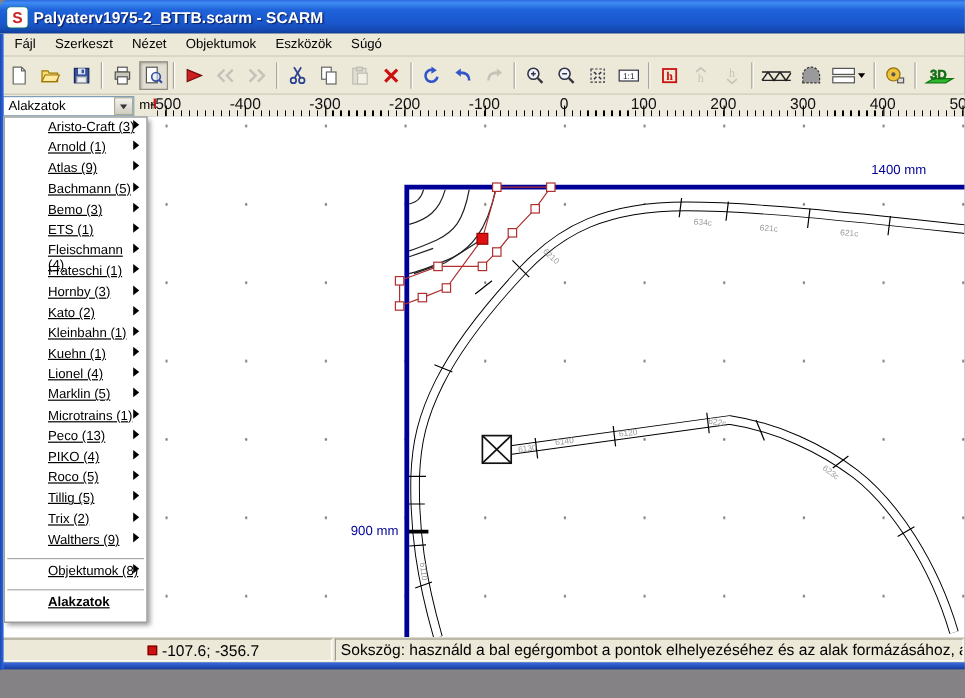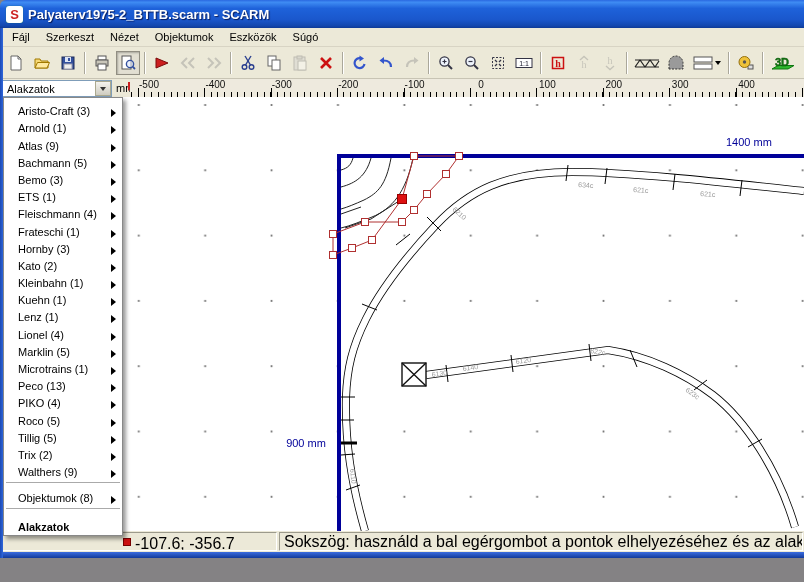--- a/index.html
+++ b/index.html
@@ -44,55 +44,55 @@
   .combo .btn { width:16px; height:15px; background:linear-gradient(180deg,#f4f3ee,#cfccc0);
     border:1px solid #aba98f; display:flex; align-items:center; justify-content:center; }
   .combo .btn i { width:0; height:0; border-left:3px solid transparent; border-right:3px solid transparent;
     border-top:4px solid #333; }
   .unit { position:absolute; left:116px; top:3px; font-size:11px; color:#000; }
   .origin-marker { position:absolute; left:128px; top:3px; width:0; height:0;
     border-top:9px solid #cc2020; border-right:9px solid transparent; }
   .ruler { position:absolute; left:130px; top:0; width:674px; height:18px; background:#eeeade;
     background-image:repeating-linear-gradient(90deg,#000 0 1px,transparent 1px 6.64px);
     background-size:100% 5px; background-position:1px 13px; background-repeat:no-repeat; }
-  .ruler .rlabel { position:absolute; top:0; font-size:10px; color:#111; transform:translateX(-50%);margin-left:11px; }
+  .ruler .rlabel { position:absolute; top:0; font-size:13px; color:#111; transform:translateX(-50%); }
   .ruler .rmajor { position:absolute; bottom:0; width:1px; height:9px; background:#000; }
 
   
   .canvas { position:absolute; left:0; top:97px; width:804px; height:434px; background:#fff;
     background-image:radial-gradient(circle,#777 .8px,transparent 1.3px);
     background-size:66.4px 65.3px; background-position:-27.2px -24.65px; overflow:hidden; }
   .canvas svg { position:absolute; left:0; top:0; }
   .dim-label { position:absolute; font-size:11px; color:#000099; white-space:nowrap; }
   #lbl-w { left:726px; top:39px; }
-  #lbl-h { left:280px; top:340px; width:52px; text-align:center; }
+  #lbl-h { left:280px; top:340px; width:52px; text-align:right; }
 
   
   .statusbar { position:absolute; left:0; top:531px; width:804px; height:21px; background:#ece9d8;
-    display:flex; font-size:16px; color:#000; }
+    display:flex; font-size:13px; color:#000; }
   .spanel { border:1px solid; border-color:#9c9a8c #fff #fff #9c9a8c; margin:1px; height:19px;
     display:flex; align-items:center; overflow:hidden; white-space:nowrap; }
   #spanel1 { width:276px; position:relative; }
   #spanel2 { flex:1; padding-left:4px; }
   .colorchip { position:absolute; left:121px; top:5px; width:8px; height:8px;
     background:#cc1111; border:1px solid #700; }
   #coords { position:absolute; left:133px; top:2px; }
 
   
   .win-bottom { position:absolute; left:0; top:552px; width:804px; height:6px;
     background:linear-gradient(180deg,#3a6ce0,#123a9a); }
   .win-left { position:absolute; left:0; top:28px; width:3px; height:530px;
     background:linear-gradient(90deg,#1b49b4,#2f67dc); }
   .desktop { position:absolute; left:0; top:558px; width:804px; height:24px; background:#848284; }
 
   
   .shape-menu { position:absolute; left:3px; top:97px; width:120px; background:#fff;
     border:1px solid #888; box-shadow:3px 3px 4px rgba(0,0,0,.4); padding:2px 0; z-index:50; }
-  .smitem { height:17.2px; display:flex; align-items:flex-end; font-size:11px; color:#000;
-    padding-left:14px; padding-right:6px; position:relative; cursor:default; }
+  .smitem { height:17.2px; display:flex; align-items:flex-start; font-size:11px; color:#000;
+    padding-left:36px; padding-right:6px; position:relative; cursor:default;text-decoration:underline; }
   .smitem .arrow { position:absolute; right:6px; width:0; height:0;
     border-top:4px solid transparent; border-bottom:4px solid transparent; border-left:5px solid #000; }
   .smitem.bold { font-weight:bold; height:20px; }
   .smsep { height:1px; background:#aaa; margin:4px 2px; }
 </style>
 </head>
 <body>
 
 <div id="window">
 
@@ -448,24 +448,20 @@
       </div>
       <div class="smitem">
         <span>Kleinbahn (1)</span>
         <i class="arrow"></i>
       </div>
       <div class="smitem">
         <span>Kuehn (1)</span>
         <i class="arrow"></i>
       </div>
       <div class="smitem">
-        <span>Lenz (1)</span>
-        <i class="arrow"></i>
-      </div>
-      <div class="smitem">
         <span>Lionel (4)</span>
         <i class="arrow"></i>
       </div>
       <div class="smitem">
         <span>Marklin (5)</span>
         <i class="arrow"></i>
       </div>
       <div class="smitem">
         <span>Microtrains (1)</span>
         <i class="arrow"></i>

